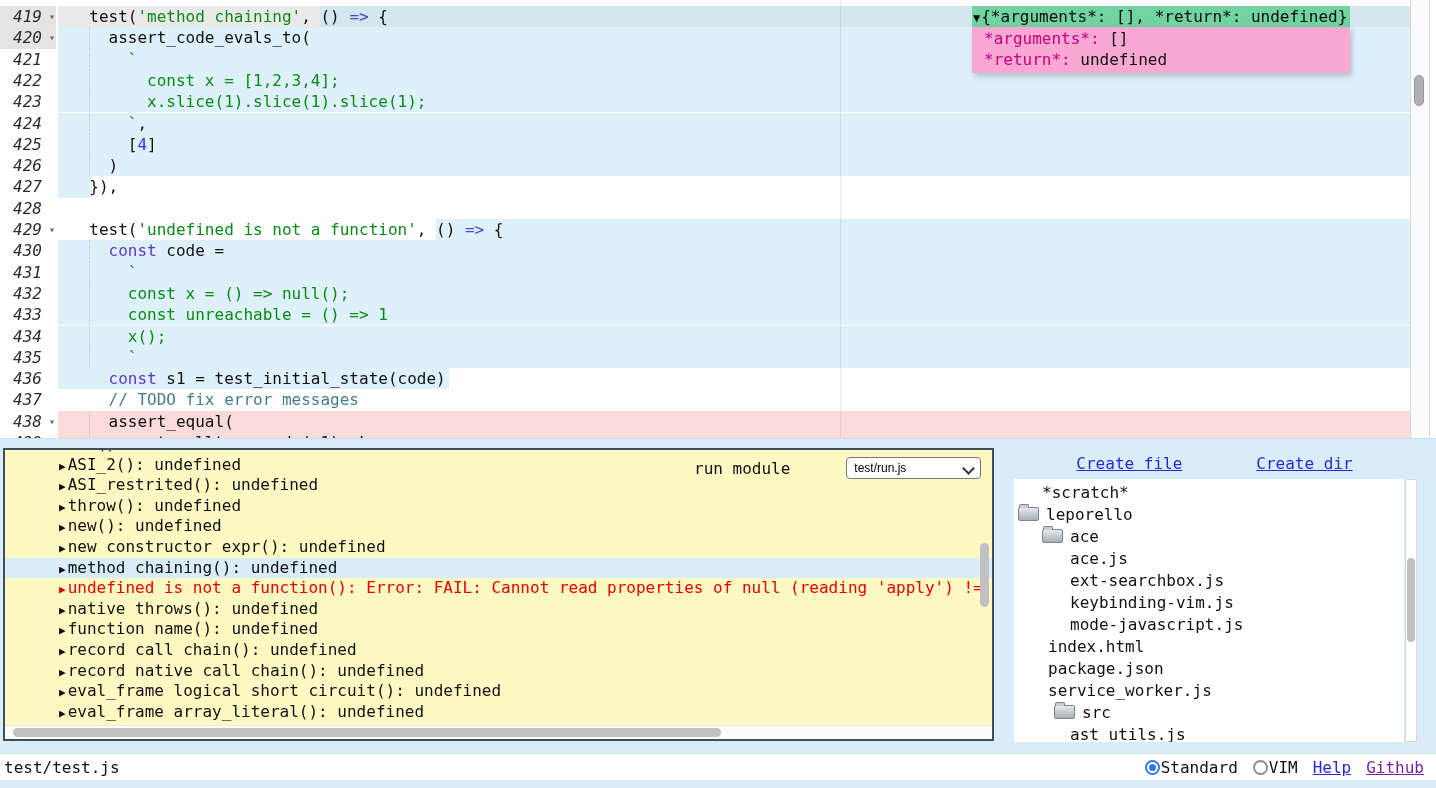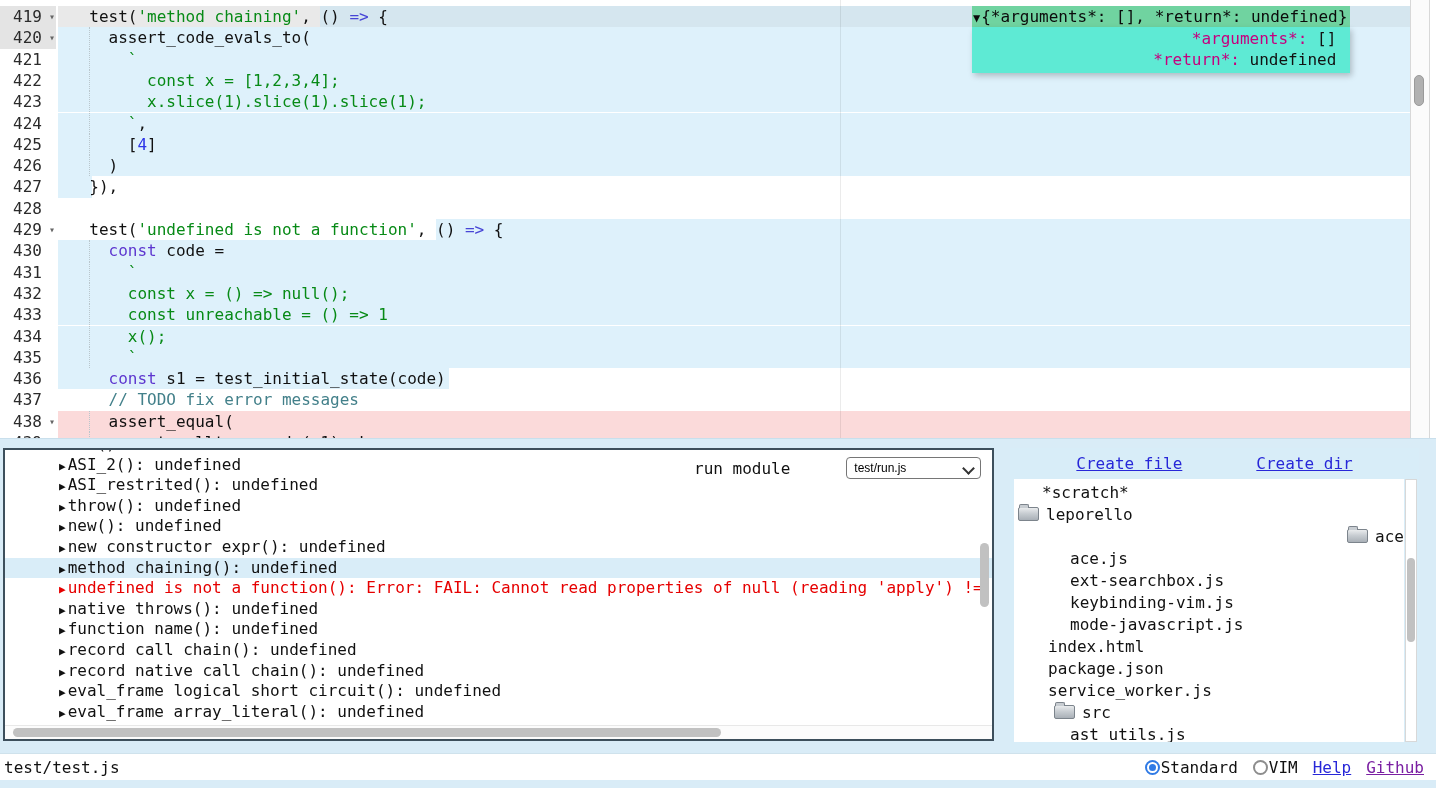--- a/index.html
+++ b/index.html
@@ -7,21 +7,21 @@
     width:1436px;height:788px;position:relative;overflow:hidden;
     background:#d9ecf7;
     font-family:"DejaVu Sans Mono",monospace;
     color:#111;
   }
   
   .editor{position:absolute;left:0;top:0;width:1436px;height:438px;background:#fff;border-bottom:1px solid #c9dfec;overflow:hidden;}
   .lines{position:absolute;left:0;top:6px;right:0;}
   .line{position:absolute;left:0;right:0;height:21.3px;}
   .gutter{position:absolute;left:0;top:0;width:56px;height:100%;box-sizing:border-box;
-    text-align:right;padding-right:14px;font-size:16px;line-height:21.3px;color:#2b2b2b;z-index:2;}
+    text-align:right;padding-right:14px;font-size:16px;line-height:21.3px;color:#2b2b2b;z-index:2;font-style:italic;}
   .line.gbg .gutter{background:#e4e4e4;}
   .fold{position:absolute;right:1px;top:0;font-size:10px;line-height:21.3px;color:#666;}
   .hl{position:absolute;top:0;height:100%;z-index:0;}
   .hl-gray{background:#e9e9e9;}
   .hl-active{background:#d5e6ef;}
   .hl-sel{background:#def1fb;}
   .hl-pink{background:#fbdada;}
   .guide{position:absolute;top:0;height:100%;width:0;border-left:1px dotted #b9c6cc;z-index:1;}
   .code{position:absolute;left:70px;top:0;white-space:pre;font-size:16px;line-height:21.3px;z-index:2;}
   .tk-str{color:#078a16;}
@@ -30,25 +30,25 @@
   .tk-num{color:#2d35e8;}
   .tk-com{color:#43808a;}
   .print-margin{position:absolute;left:840px;top:0;width:1px;height:438px;background:rgba(0,0,0,0.08);z-index:1;}
   .vsb{position:absolute;left:1410px;top:0;width:18px;height:438px;background:#fbfbfb;
     border-left:1px solid #d8d8d8;border-right:1px solid #d8d8d8;z-index:4;}
   .vsb-thumb{position:absolute;left:3px;top:75px;width:10px;height:31px;background:#b1b1b1;border:1px solid #9a9a9a;border-radius:6px;box-sizing:border-box;}
   
   .tooltip{position:absolute;left:960px;top:6px;z-index:10;font-size:16px;margin-left:12px;}
   .tt-head{height:21px;line-height:21px;background:#70d3a0;color:#0b0b0b;white-space:pre;padding:0 3px 0 1px;}
   .tt-arrow{font-size:12px;margin-right:1px;}
-  .tt-body{background:#5eead4;box-shadow:2px 3px 6px rgba(0,0,0,0.22);padding:1px 0 3px 0;text-align:right;}
+  .tt-body{background:#f9a8d4;box-shadow:2px 3px 6px rgba(0,0,0,0.22);padding:1px 0 3px 0;}
   .tt-row{height:21px;line-height:21px;padding:0 14px 0 12px;white-space:pre;}
   .mag{color:#c5007f;}
   
-  .left-panel{position:absolute;left:3px;top:448px;width:991px;height:293px;background:#ffffff;
+  .left-panel{position:absolute;left:3px;top:448px;width:991px;height:293px;background:#fef9c3;
     border:2px solid #3d4f5c;box-sizing:border-box;overflow:hidden;}
   .runner-list{position:absolute;left:0;top:-16px;right:0;}
   .ritem{position:relative;height:20.6px;line-height:20.6px;padding-left:54px;font-size:16px;white-space:pre;overflow:hidden;}
   .ritem.sel{background:#d9edf8;}
   .ritem.err{color:#e60000;}
   .tri{font-size:11px;margin-right:2px;}
   .run-module{position:absolute;top:7px;left:689px;display:flex;align-items:center;z-index:3;}
   .rm-label{font-size:16px;}
   .rm-select{margin-left:56px;width:135px;height:22px;box-sizing:border-box;background:#fff;
     border:1px solid #767676;border-radius:4px;font-family:"Liberation Sans",sans-serif;font-size:12px;
@@ -252,21 +252,21 @@
 
 <div class="right-panel">
   <div class="rp-header">
     <span class="link-blue">Create file</span>
     <span class="link-blue">Create dir</span>
   </div>
   <div class="tree-box">
     <div class="tree" id="tree">
         <div class="titem" style="padding-left: 28px;"><span>*scratch*</span></div>
         <div class="titem" style="padding-left: 4px;"><span class="folder"></span><span>leporello</span></div>
-        <div class="titem" style="padding-left: 28px; justify-content: flex-end;"><span class="folder"></span><span>ace</span></div>
+        <div class="titem" style="padding-left: 28px;"><span class="folder"></span><span>ace</span></div>
         <div class="titem" style="padding-left: 56px;"><span>ace.js</span></div>
         <div class="titem" style="padding-left: 56px;"><span>ext-searchbox.js</span></div>
         <div class="titem" style="padding-left: 56px;"><span>keybinding-vim.js</span></div>
         <div class="titem" style="padding-left: 56px;"><span>mode-javascript.js</span></div>
         <div class="titem" style="padding-left: 34px;"><span>index.html</span></div>
         <div class="titem" style="padding-left: 34px;"><span>package.json</span></div>
         <div class="titem" style="padding-left: 34px;"><span>service_worker.js</span></div>
         <div class="titem" style="padding-left: 40px;"><span class="folder"></span><span>src</span></div>
         <div class="titem" style="padding-left: 56px;"><span>ast_utils.js</span></div>
       </div>

